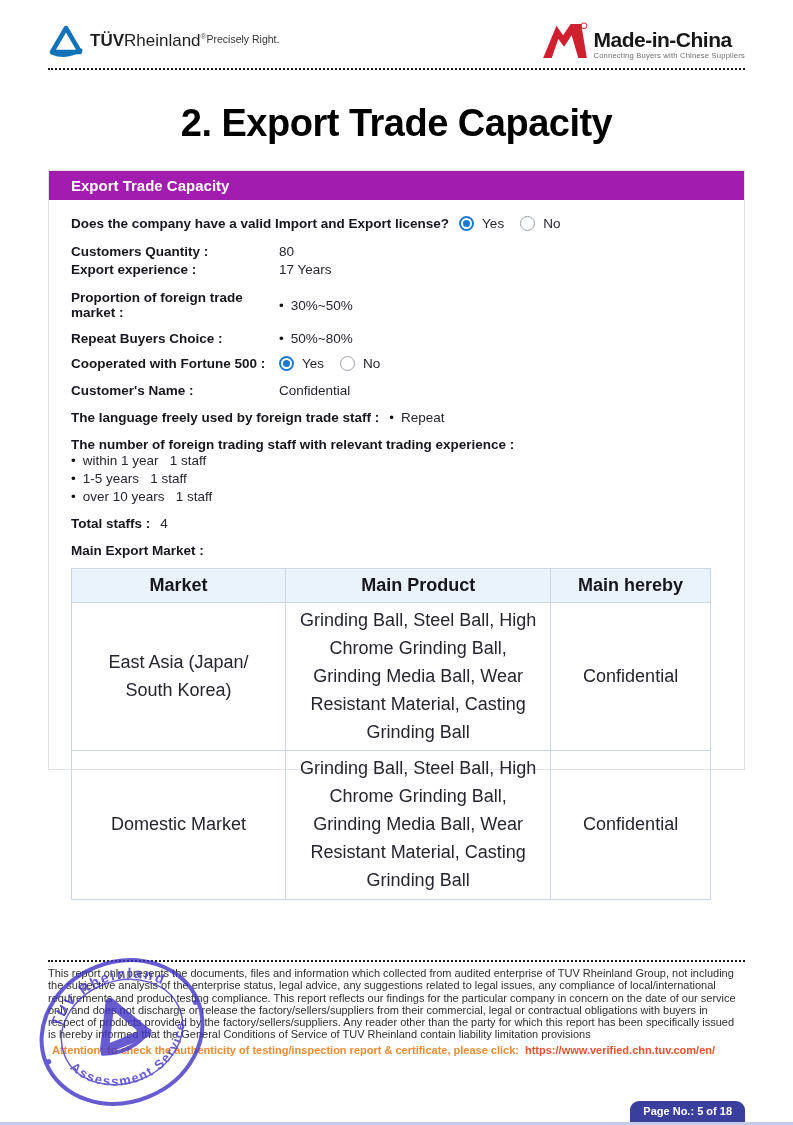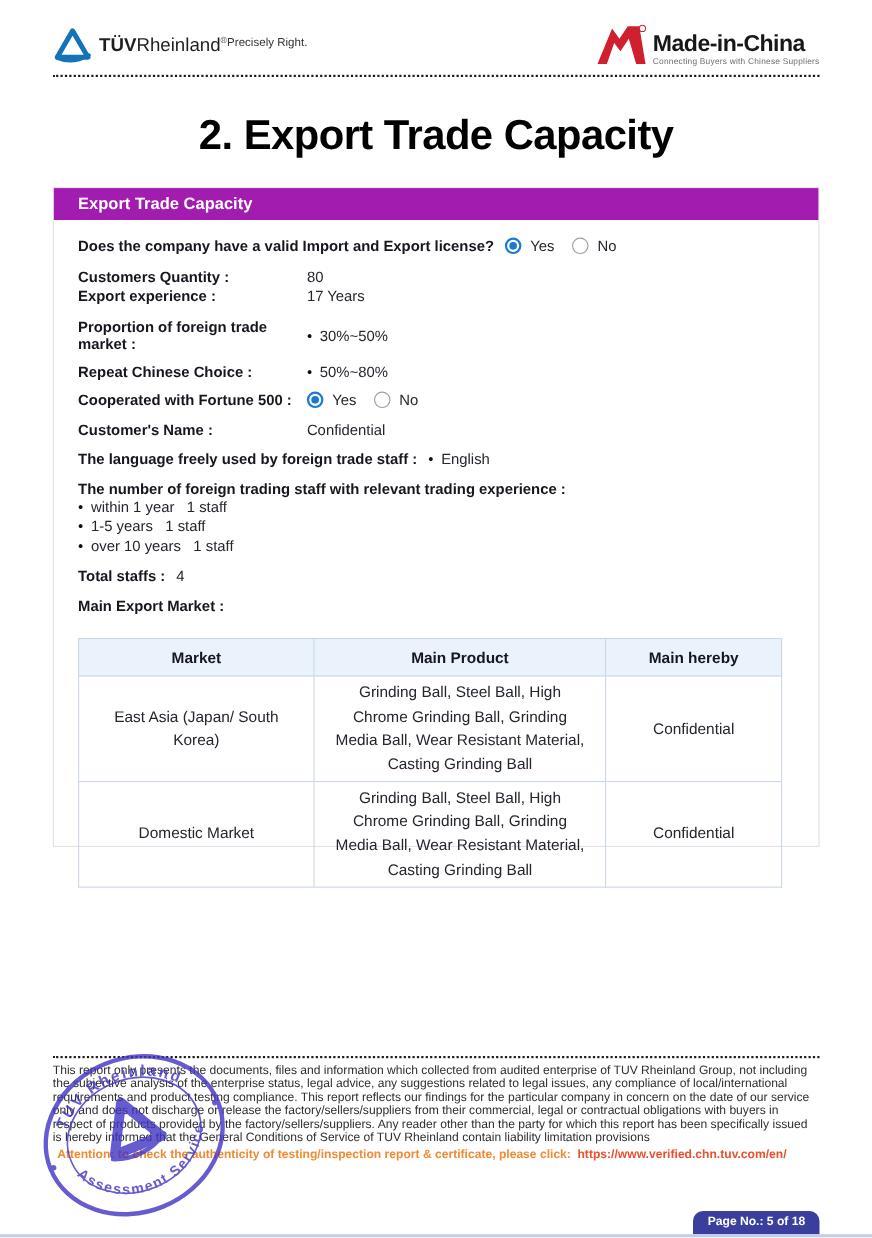--- a/index.html
+++ b/index.html
@@ -49,21 +49,21 @@
   
   .radio-group{display:flex;align-items:center;gap:4px;}
   .radio{width:15px;height:15px;border-radius:50%;display:inline-block;box-sizing:border-box;flex:0 0 auto;}
   .radio.on{border:2px solid #1b79d0;position:relative;}
   .radio.on::after{content:"";position:absolute;top:2px;left:2px;right:2px;bottom:2px;background:#1b79d0;border-radius:50%;}
   .radio.off{border:1.5px solid #9aa0a6;background:#fff;margin-left:12px;}
   .radio-lbl{margin-left:4px;color:#25252e;}
   
   .staff-item{line-height:18px;color:#25252e;}
   
-  .market-table{width:640px;border-collapse:collapse;margin-top:22px;font-size:14px;}
+  .market-table{width:640px;border-collapse:collapse;margin-top:10px;font-size:18px;}
   .market-table th,.market-table td{border:1px solid #ccd7e6;text-align:center;vertical-align:middle;}
   .market-table th{background:#eaf2fb;height:31px;font-weight:700;color:#16161f;}
   .market-table td{height:69px;padding:4px 14px;color:#25252e;line-height:1.55;}
   .col-market{width:33.5%;} .col-product{width:41.5%;} .col-client{width:25%;}
   
   .footer-rule{position:absolute;left:48px;right:48px;top:960px;border-top:2px dotted #1a1a1a;}
   .disclaimer{
     position:absolute;left:48px;right:48px;top:967px;
     font-size:11px;line-height:12.3px;color:#2e2e2e;
   }
@@ -129,42 +129,42 @@
       <span class="lbl">Export experience :</span>
       <span class="val">17 Years</span>
     </div>
 
     <div class="row mt11">
       <span class="lbl">Proportion of foreign trade market :</span>
       <span class="val bullet">30%~50%</span>
     </div>
 
     <div class="row mt11">
-      <span class="lbl">Repeat Chinese Choice :</span>
+      <span class="lbl">Repeat Buyers Choice :</span>
       <span class="val bullet">50%~80%</span>
     </div>
 
     <div class="row mt10">
       <span class="lbl">Cooperated with Fortune 500 :</span>
       <span class="radio-group">
         <span class="radio on"></span>
         <span class="radio-lbl">Yes</span>
         <span class="radio off"></span>
         <span class="radio-lbl">No</span>
       </span>
     </div>
 
     <div class="row mt12">
       <span class="lbl">Customer's Name :</span>
       <span class="val">Confidential</span>
     </div>
 
     <div class="row mt12">
       <span class="lbl auto">The language freely used by foreign trade staff :</span>
-      <span class="val bullet">English</span>
+      <span class="val bullet">Repeat</span>
     </div>
 
     <div class="mt12">
       <div class="lbl auto" style="width:auto;">The number of foreign trading staff with relevant trading experience :</div>
       <div class="staff-item bullet pre">within 1 year   1 staff</div>
       <div class="staff-item bullet pre">1-5 years   1 staff</div>
       <div class="staff-item bullet pre">over 10 years   1 staff</div>
     </div>
 
     <div class="row mt10">

